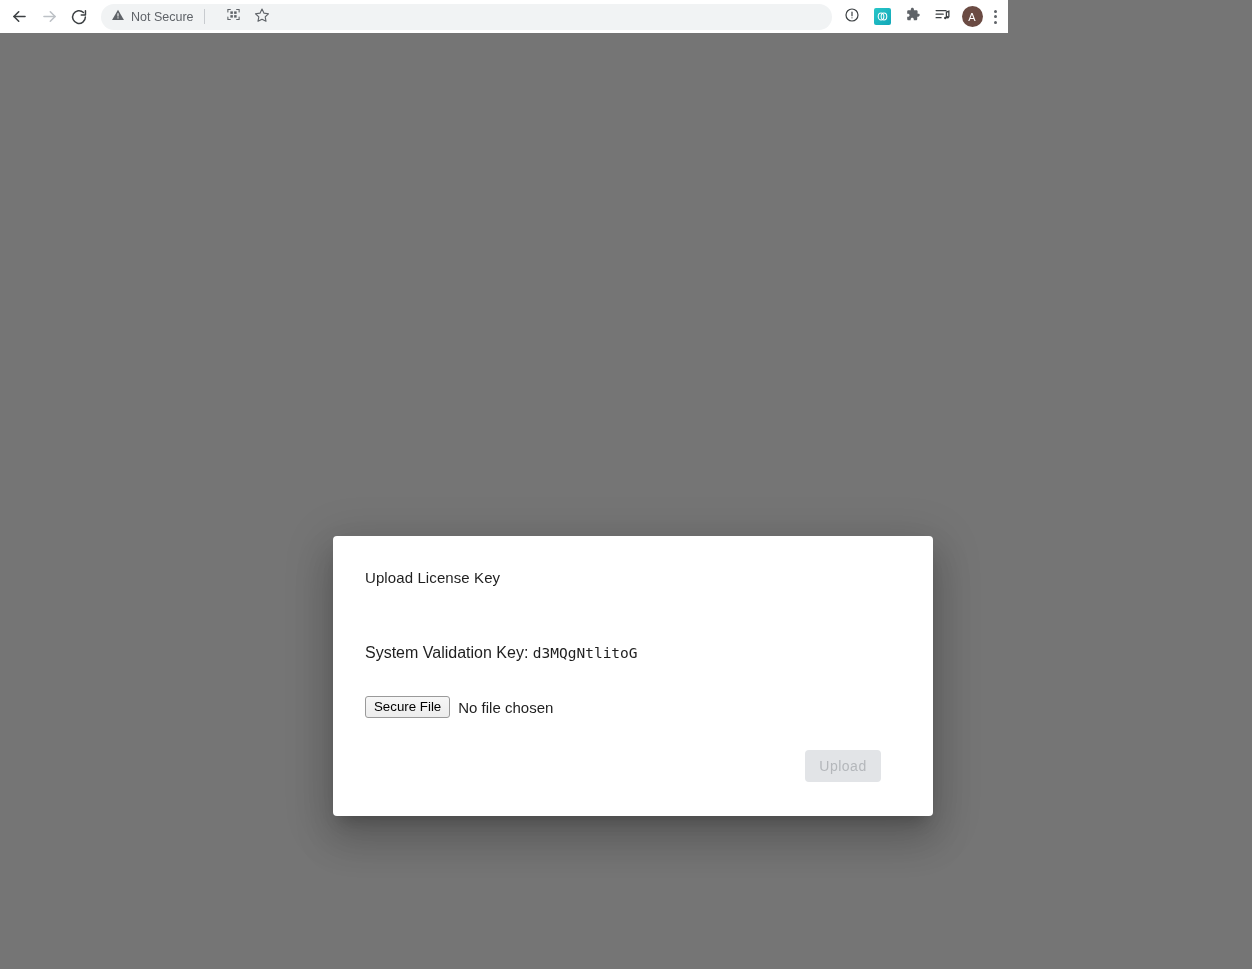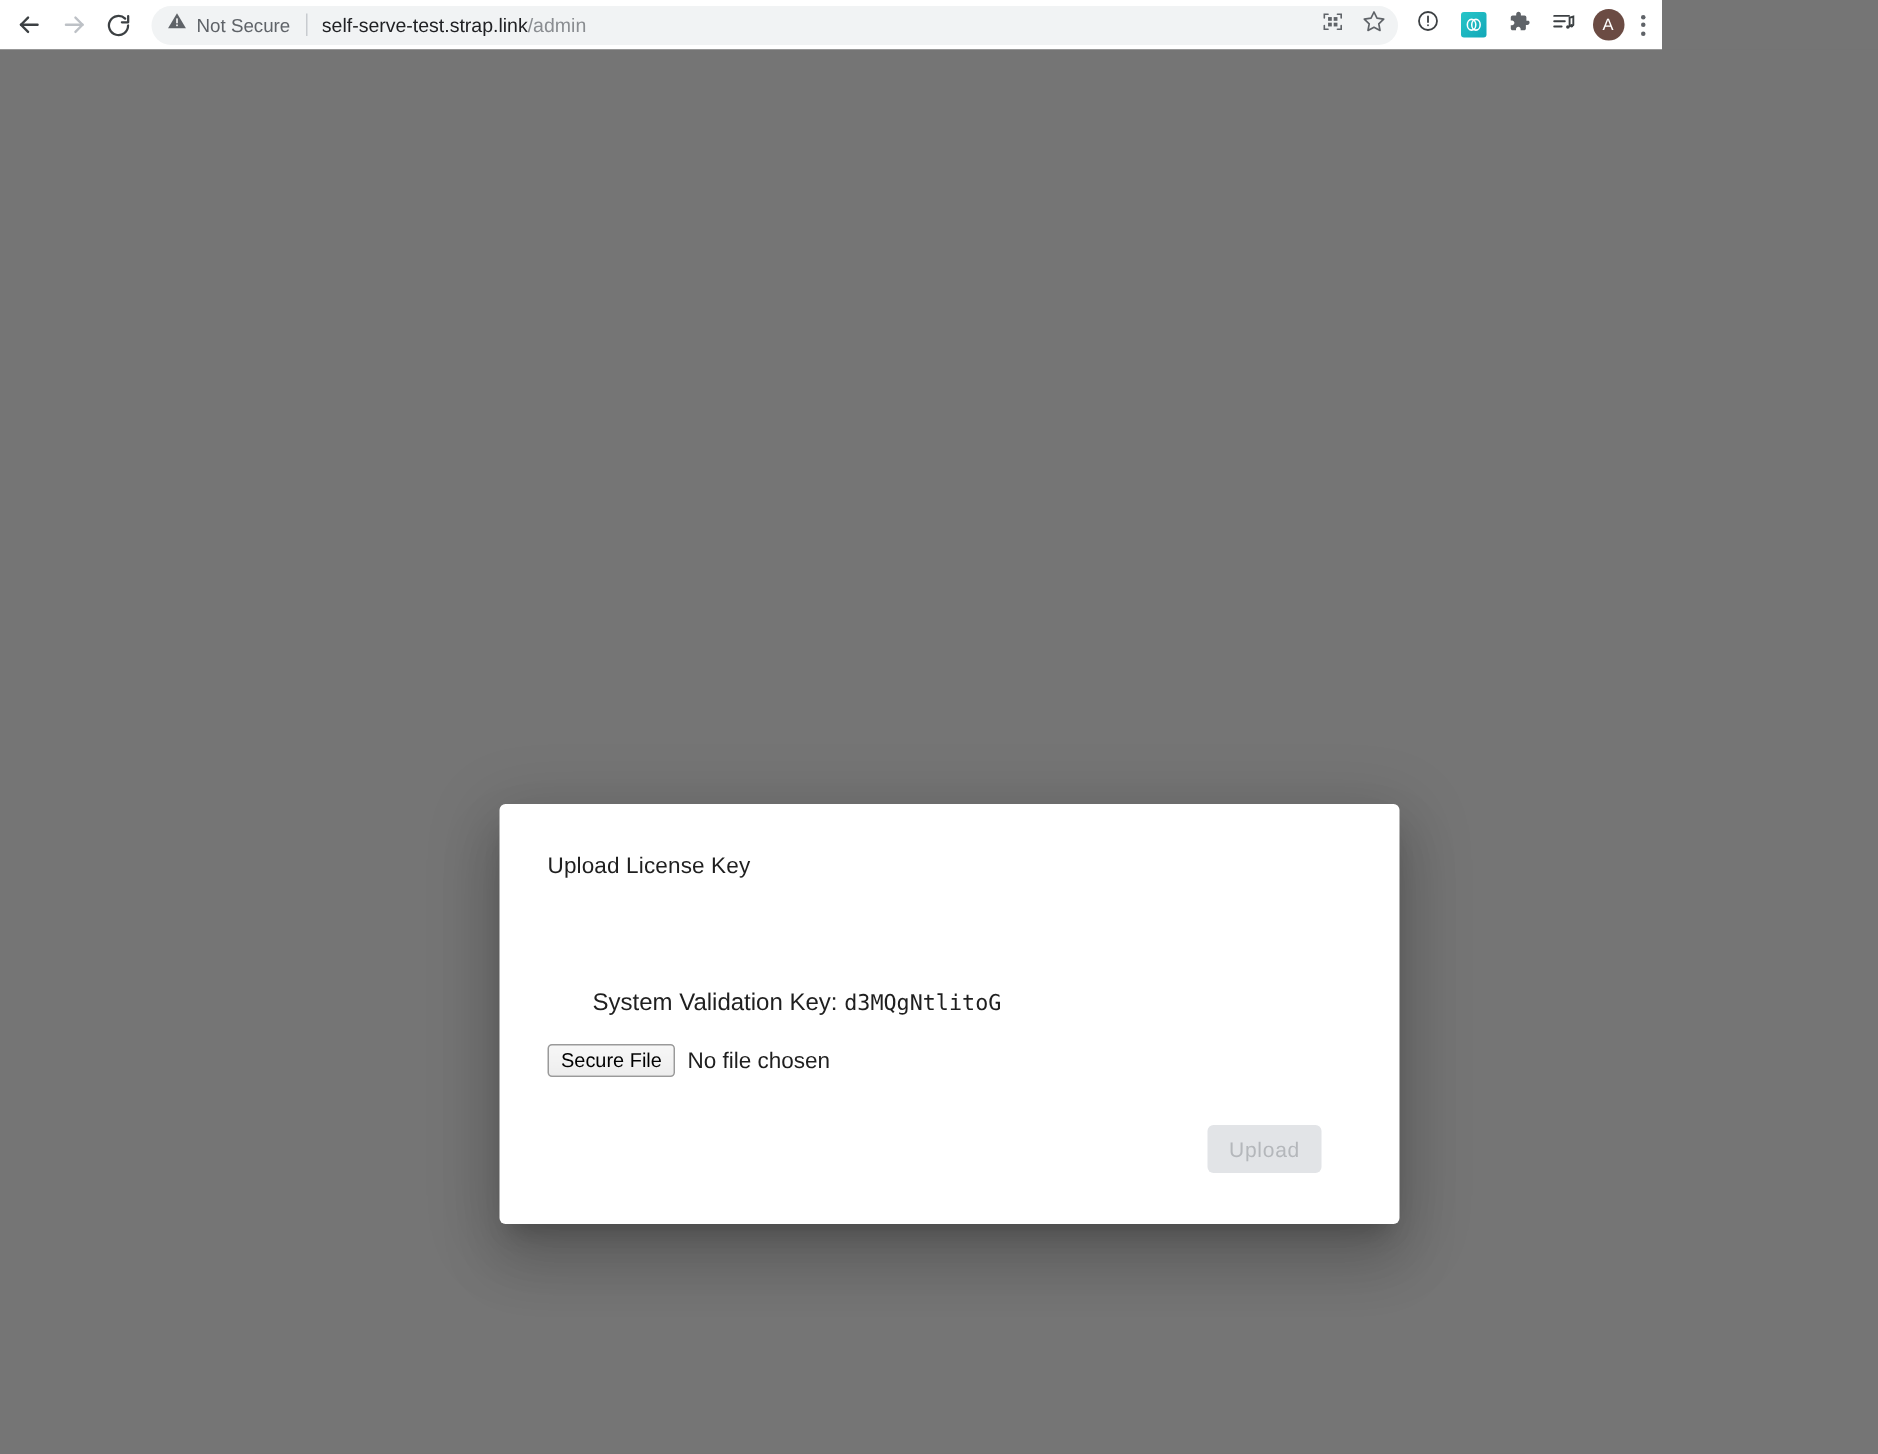--- a/index.html
+++ b/index.html
@@ -12,21 +12,21 @@
 
   body {
     font-family: "Liberation Sans", sans-serif;
     background: #757575;
   }
 
   
   .browser-toolbar {
     position: absolute;
     top: 0; left: 0;
-    width: 1108px;
+    width: 1008px;
     height: 33px;
     background: #ffffff;
     display: flex;
     align-items: center;
     padding: 0 6px 0 4px;
   }
 
   .nav-btn {
     width: 30px;
     height: 30px;
@@ -182,25 +182,24 @@
     top: 33px;
     font-size: 15px;
     color: #1f1f1f;
     font-weight: 400;
     letter-spacing: 0.1px;
   }
 
   .validation-row {
     position: absolute;
     left: 32px;
-    top: 124px;
+    top: 108px;
     font-size: 16px;
     color: #1f1f1f;
     white-space: nowrap;
-    margin-left: 30px;
   }
 
   .validation-key {
     font-family: "DejaVu Sans Mono", "Liberation Mono", monospace;
     font-size: 14.5px;
     color: #1f1f1f;
     letter-spacing: 0px;
   }
 
   .file-row {
@@ -286,21 +285,20 @@
           <path d="M12 3.2 L22.2 20.4 L1.8 20.4 Z" fill="#5f6368"></path>
           <rect x="11.1" y="9" width="1.8" height="5.6" fill="#ffffff"></rect>
           <rect x="11.1" y="16" width="1.8" height="1.9" fill="#ffffff"></rect>
         </svg>
       </span>
       <span class="not-secure-text">Not Secure</span>
     </div>
 
     <div class="omni-sep"></div>
 
-    <div class="url-text"><span>self-serve-test.strap.link</span><span class="url-path">/admin</span></div>
 
     <div class="omni-actions">
       <div class="omni-icon-btn">
         <span>
           <svg width="15" height="15" viewBox="0 0 24 24" fill="none" stroke="#5f6368" stroke-width="1.7" stroke-linecap="round">
             <path d="M3 8 V4 H7"></path>
             <path d="M17 4 H21 V8"></path>
             <path d="M21 16 V20 H17"></path>
             <path d="M7 20 H3 V16"></path>
             <rect x="7" y="7" width="4" height="4" fill="#5f6368" stroke="none"></rect>

